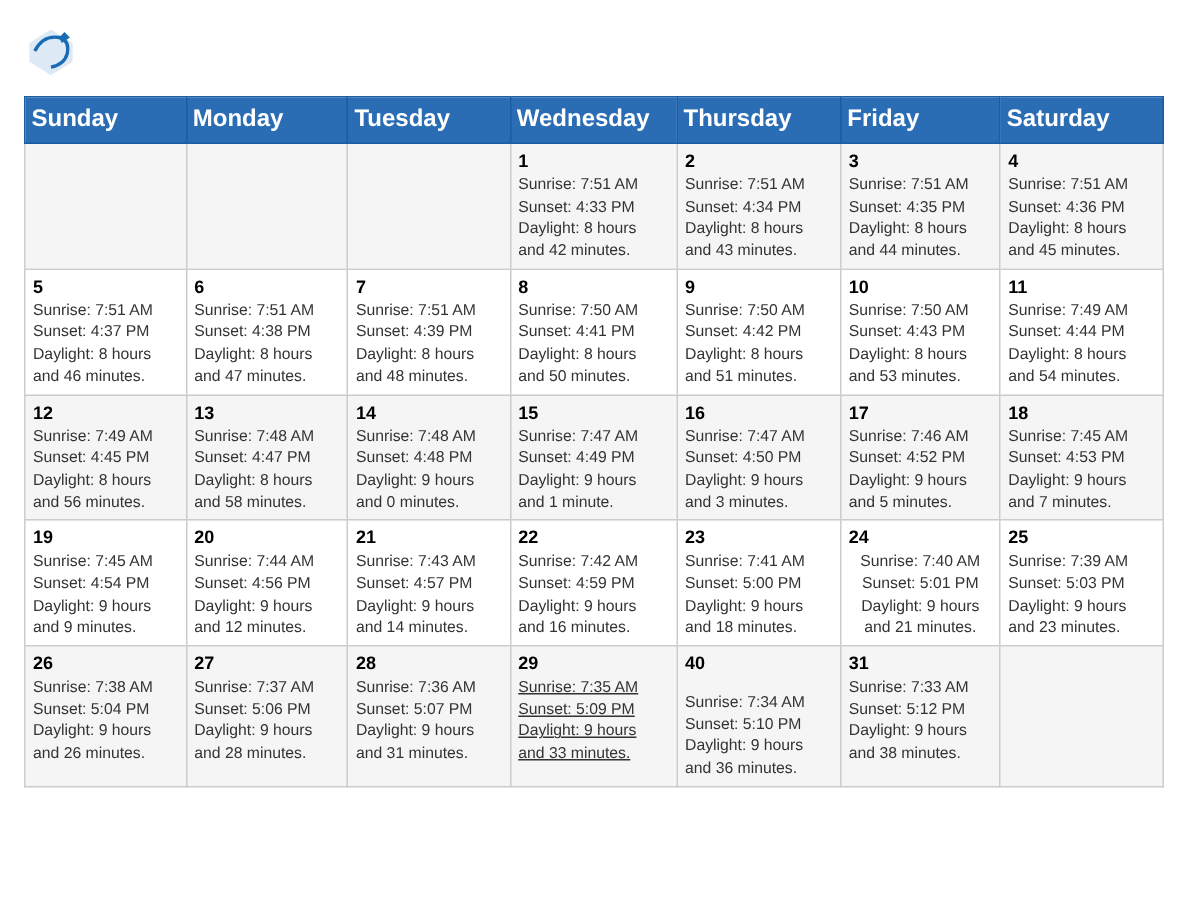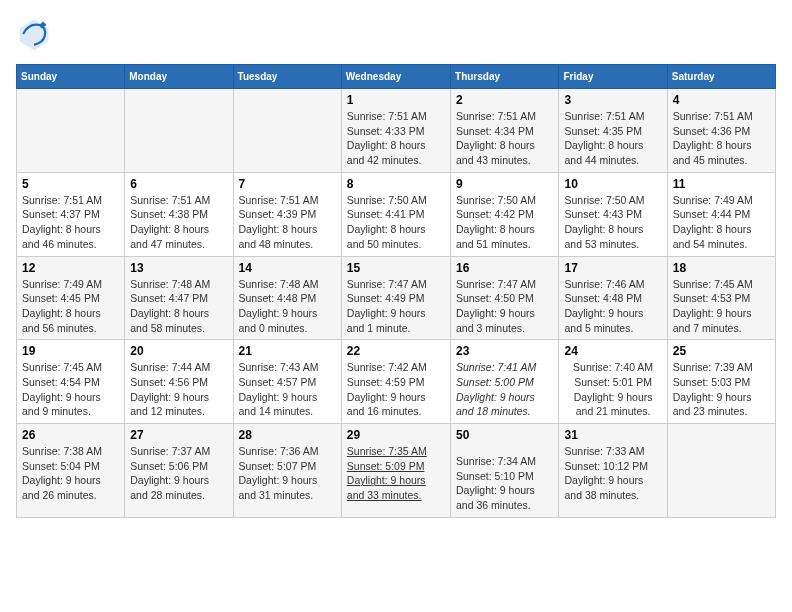--- a/index.html
+++ b/index.html
@@ -47,21 +47,21 @@
     .calendar {
       width: 100%;
       border-collapse: collapse;
       font-size: 11px;
     }
     .calendar thead tr th {
       background-color: #2a6db5;
       color: #fff;
       padding: 6px 4px;
       text-align: left;
-      font-size: 10px;
+      font-size: 16px;
       font-weight: bold;
       border: 1px solid #1a5da0;
     }
     .calendar tbody tr td {
       vertical-align: top;
       padding: 4px 5px;
       border: 1px solid #ccc;
       width: 113px;
       min-height: 70px;
       background: #fff;
@@ -237,21 +237,21 @@
         <td>
           <span class="day-number">16</span>
           <div class="day-info" style="white-space: pre-line;">Sunrise: 7:47 AM
 Sunset: 4:50 PM
 Daylight: 9 hours
 and 3 minutes.</div>
         </td>
         <td>
           <span class="day-number">17</span>
           <div class="day-info" style="white-space: pre-line;">Sunrise: 7:46 AM
-Sunset: 4:48 PM
+Sunset: 4:52 PM
 Daylight: 9 hours
 and 5 minutes.</div>
         </td>
         <td>
           <span class="day-number">18</span>
           <div class="day-info" style="white-space: pre-line;">Sunrise: 7:45 AM
 Sunset: 4:53 PM
 Daylight: 9 hours
 and 7 minutes.</div>
         </td>
@@ -280,21 +280,21 @@
         </td>
         <td>
           <span class="day-number">22</span>
           <div class="day-info" style="white-space: pre-line;">Sunrise: 7:42 AM
 Sunset: 4:59 PM
 Daylight: 9 hours
 and 16 minutes.</div>
         </td>
         <td>
           <span class="day-number">23</span>
-          <div class="day-info" style="white-space: pre-line; font-style: italic;">Sunrise: 7:41 AM
+          <div class="day-info" style="white-space: pre-line;">Sunrise: 7:41 AM
 Sunset: 5:00 PM
 Daylight: 9 hours
 and 18 minutes.</div>
         </td>
         <td>
           <span class="day-number">24</span>
           <div class="day-info" style="white-space: pre-line; text-align: center;">Sunrise: 7:40 AM
 Sunset: 5:01 PM
 Daylight: 9 hours
 and 21 minutes.</div>
@@ -330,29 +330,29 @@
 and 31 minutes.</div>
         </td>
         <td>
           <span class="day-number">29</span>
           <div class="day-info" style="white-space: pre-line; text-decoration: underline;">Sunrise: 7:35 AM
 Sunset: 5:09 PM
 Daylight: 9 hours
 and 33 minutes.</div>
         </td>
         <td>
-          <span class="day-number">50</span>
+          <span class="day-number">40</span>
           <div class="day-info" style="white-space: pre-line; margin-top: 12px;">Sunrise: 7:34 AM
 Sunset: 5:10 PM
 Daylight: 9 hours
 and 36 minutes.</div>
         </td>
         <td>
           <span class="day-number">31</span>
           <div class="day-info" style="white-space: pre-line;">Sunrise: 7:33 AM
-Sunset: 10:12 PM
+Sunset: 5:12 PM
 Daylight: 9 hours
 and 38 minutes.</div>
         </td>
         <td class="empty-cell"></td>
       </tr>
     </tbody>
 </table>
 
 </body></html>

